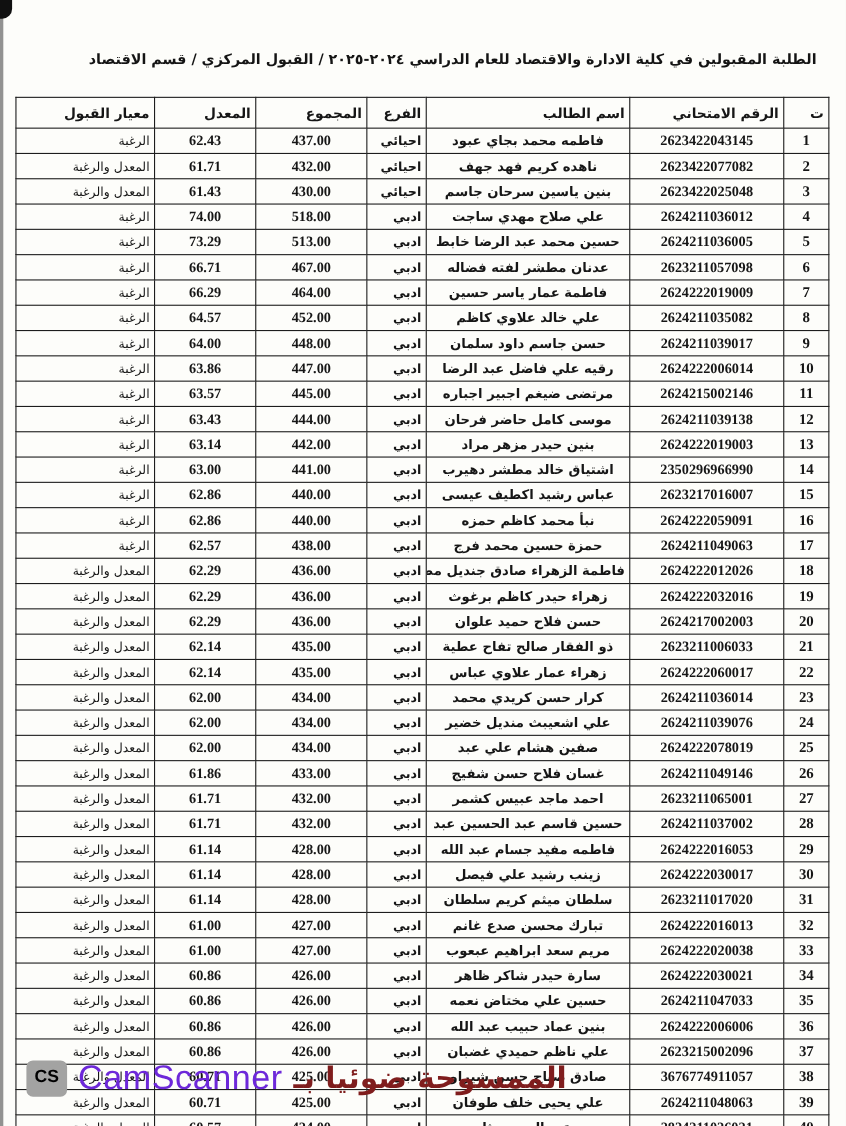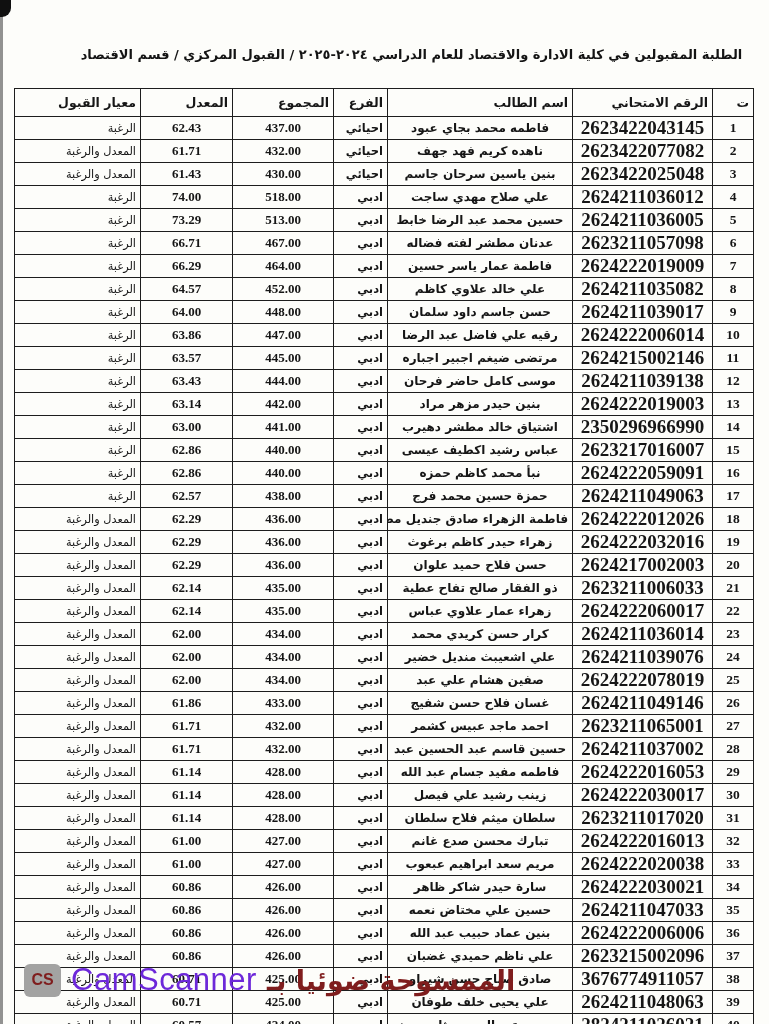--- a/index.html
+++ b/index.html
@@ -34,37 +34,37 @@
   .students th {
     height:27px; font-size:12.5px; font-weight:bold; text-align:right;
   }
   .students td { height:22px; }
   .c-index {
     font-family:"Liberation Serif", serif; font-weight:bold;
     font-size:13.5px; text-align:center;
   }
   .c-exam {
     font-family:"Liberation Serif", serif; font-weight:bold;
-    font-size:19px; text-align:center; direction:ltr;
+    font-size:13px; text-align:center; direction:ltr;
   }
   .c-name {
     font-size:12px; font-weight:bold; text-align:center; padding-right:7px;
   }
   .c-branch { font-size:11.5px; font-weight:bold; text-align:right; }
   .c-num {
     font-family:"Liberation Serif", serif; font-weight:bold;
     font-size:13px; text-align:center; direction:ltr;
   }
   .c-crit { font-size:11.3px; font-weight:normal; text-align:right; }
   .watermark {
     position:absolute; left:24px; top:962px; z-index:5;
     display:flex; align-items:center; gap:10px; direction:ltr;
   }
   .cs-badge {
-    width:37px; height:33px; background:#a3a3a2; color:#7f1d1d;
+    width:37px; height:33px; background:#a3a3a2; color:#000000;
     border-radius:6px; display:flex; align-items:center; justify-content:center;
     font-weight:bold; font-size:16px; font-family:"Liberation Sans", sans-serif;
   }
   .brand {
     color:#6d28d9; font-size:31px; letter-spacing:.5px;
     font-family:"Liberation Sans", sans-serif;
   }
   .wm-arabic {
     color:#7f1d1d; font-size:27px; font-weight:bold; direction:rtl;
   }
@@ -366,21 +366,21 @@
           <td class="c-exam">2624222030017</td>
           <td class="c-name">زينب رشيد علي فيصل</td>
           <td class="c-branch">ادبي</td>
           <td class="c-num">428.00</td>
           <td class="c-num">61.14</td>
           <td class="c-crit">المعدل والرغبة</td>
         </tr>
         <tr>
           <td class="c-index">31</td>
           <td class="c-exam">2623211017020</td>
-          <td class="c-name">سلطان ميثم فلاح سلطان</td>
+          <td class="c-name">سلطان ميثم كريم سلطان</td>
           <td class="c-branch">ادبي</td>
           <td class="c-num">428.00</td>
           <td class="c-num">61.14</td>
           <td class="c-crit">المعدل والرغبة</td>
         </tr>
         <tr>
           <td class="c-index">32</td>
           <td class="c-exam">2624222016013</td>
           <td class="c-name">تبارك محسن صدع غانم</td>
           <td class="c-branch">ادبي</td>

